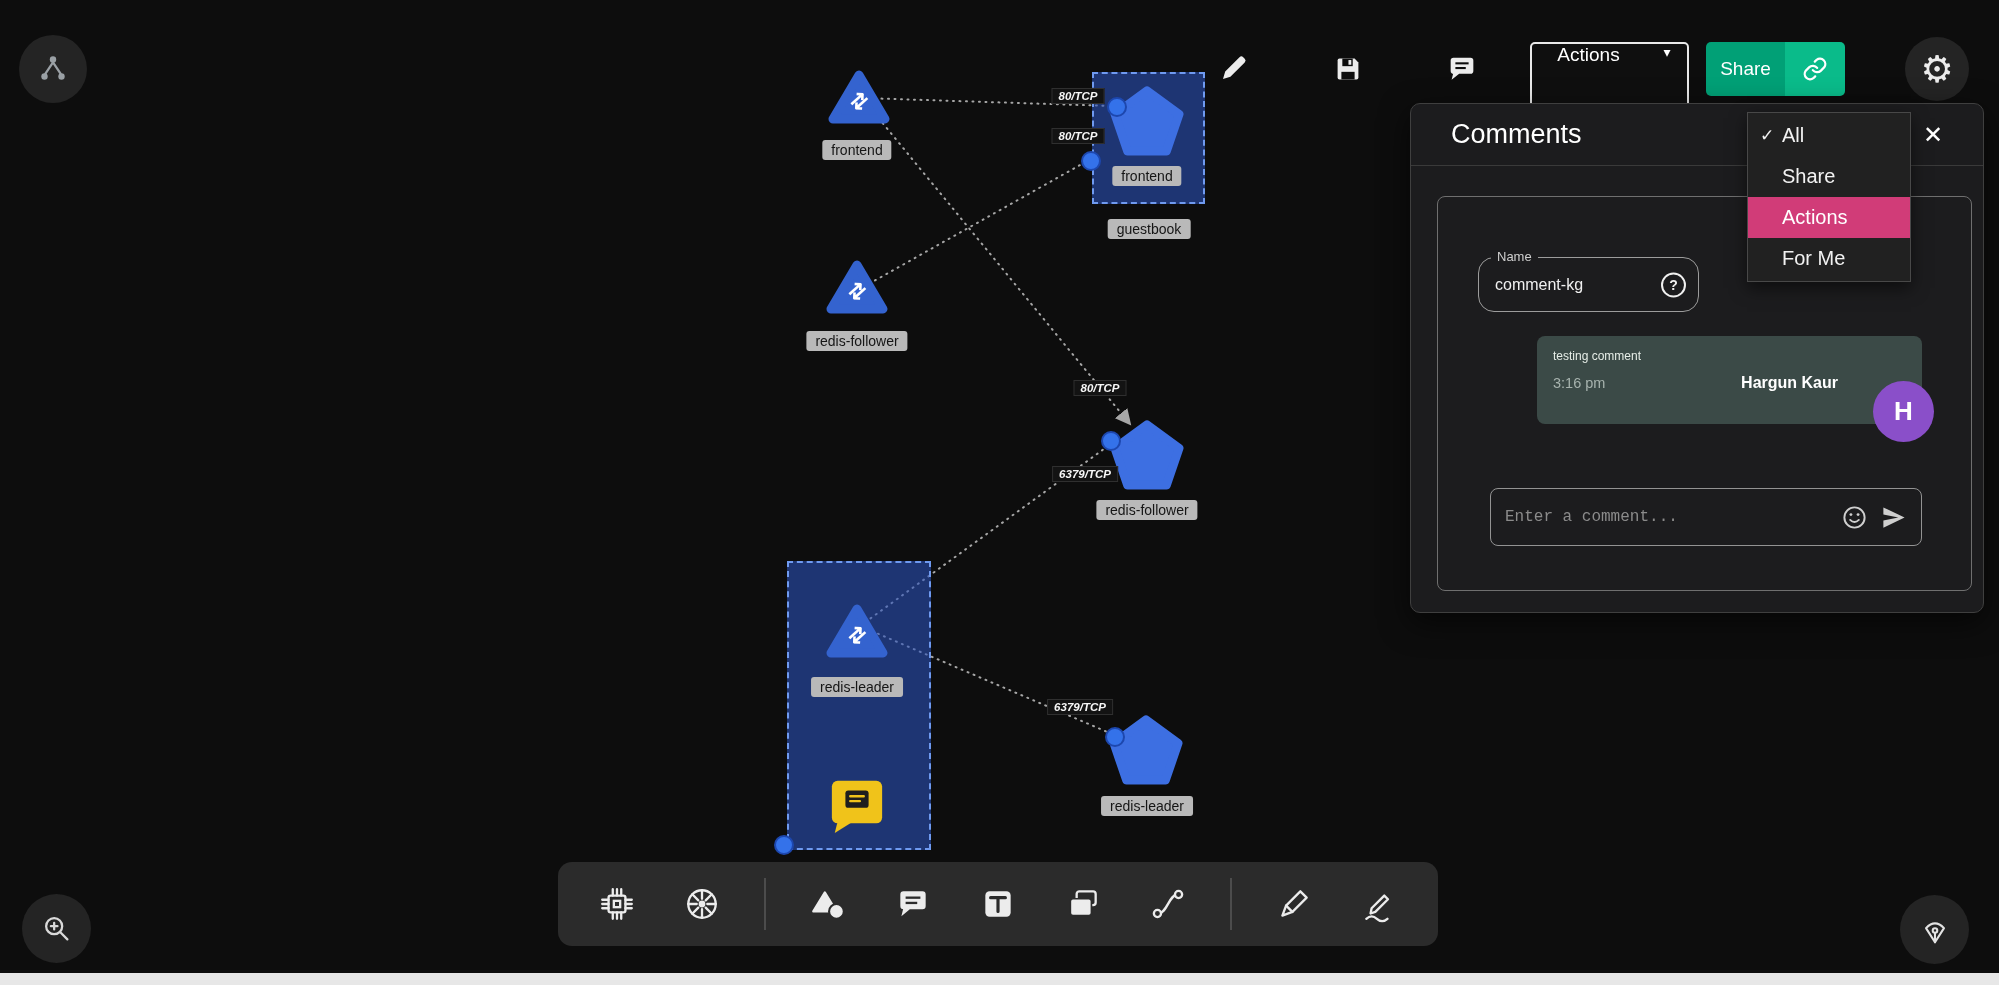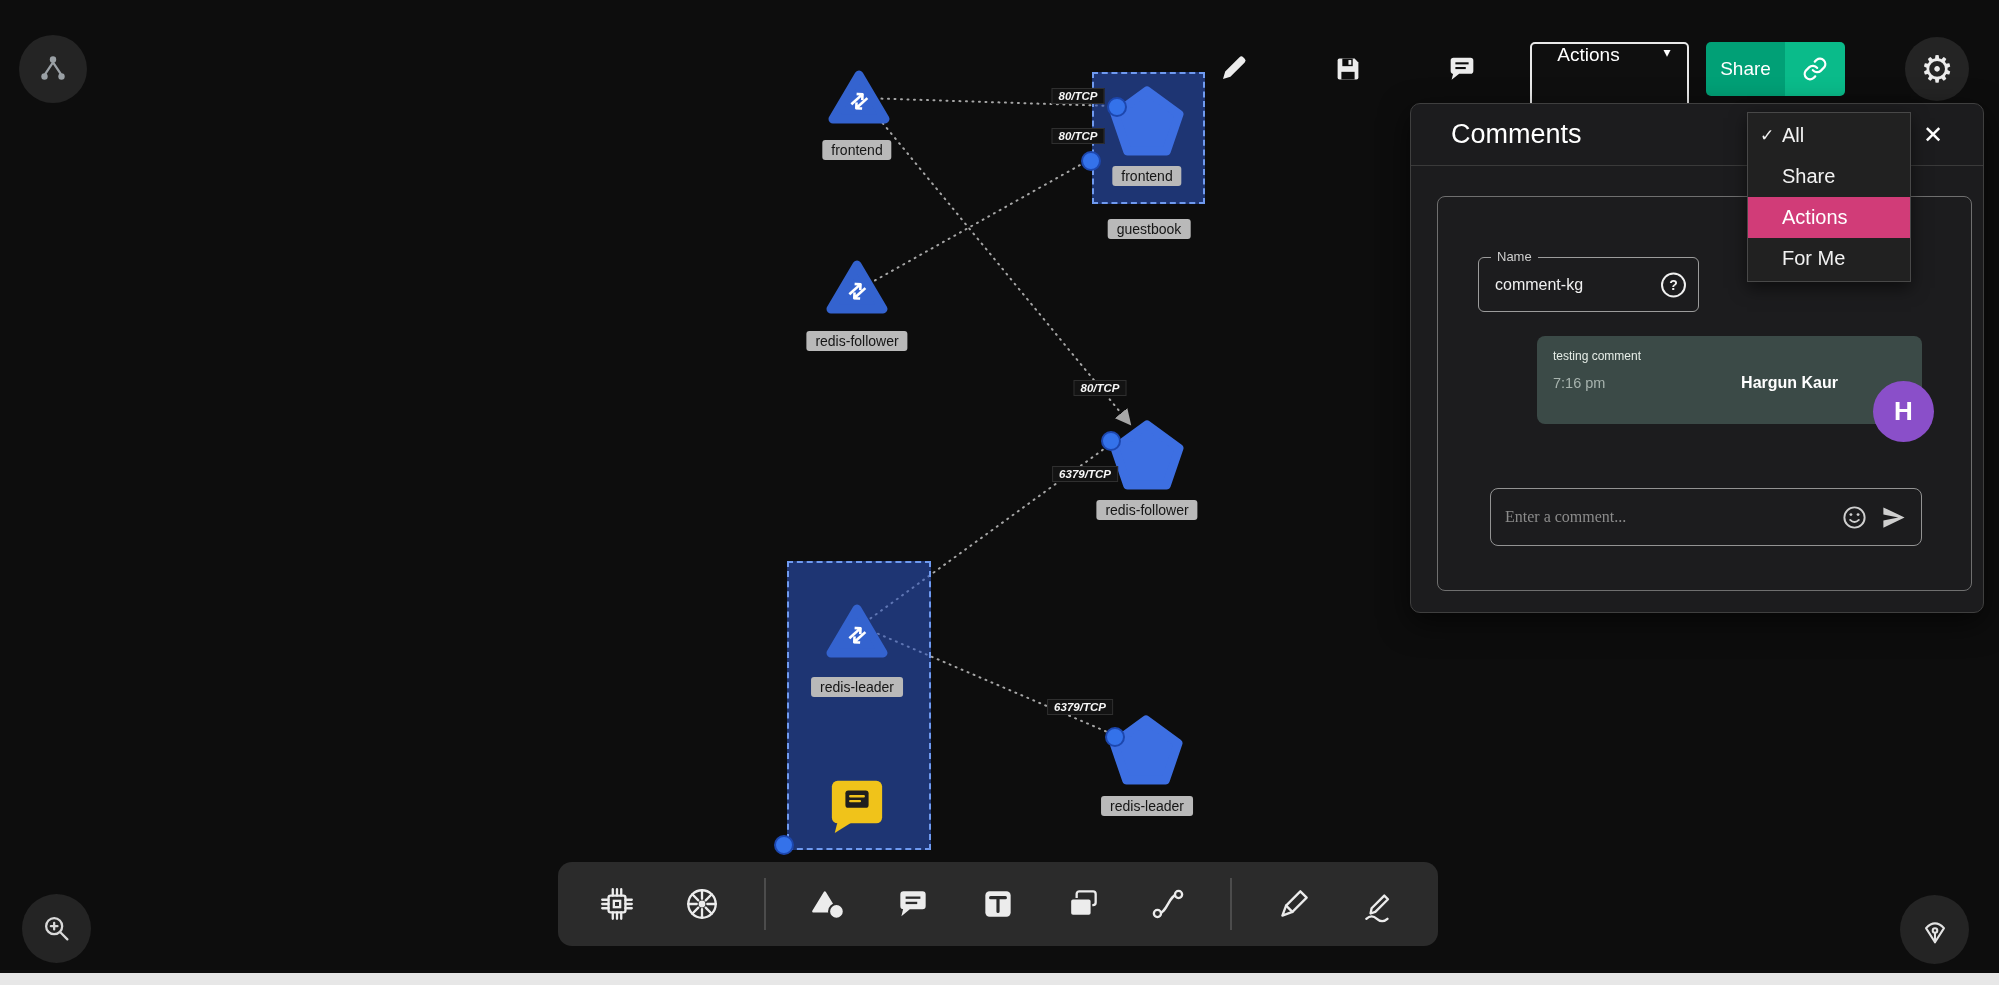--- a/index.html
+++ b/index.html
@@ -31,32 +31,32 @@
   .share{position:absolute;left:1706px;top:42px;width:139px;height:54px;border-radius:5px;overflow:hidden;display:flex;z-index:10;cursor:pointer}
   .share-label{flex:1;background:#01a076;color:#fff;font-size:19px;display:flex;align-items:center;justify-content:center}
   .share-iconwrap{width:60px;background:#0abb8a;display:flex;align-items:center;justify-content:center}
 
   
   .panel{position:absolute;left:1410px;top:103px;width:574px;height:510px;background:#1c1c1e;border:1px solid #3f3f3f;border-radius:10px;box-shadow:0 10px 30px rgba(0,0,0,.6);z-index:15}
   .panel-head{height:62px;display:flex;align-items:center;padding:0 40px;border-bottom:1px solid #3a3a3a}
   .panel-title{color:#fff;font-size:27px;font-weight:400;flex:1}
   .close{background:none;border:none;color:#fff;font-size:24px;cursor:pointer}
   .panel-inner{position:absolute;left:26px;top:92px;width:535px;height:395px;border:1px solid #6f6f6f;border-radius:8px}
-  .field{position:absolute;left:40px;top:60px;width:221px;height:55px;border:1px solid #9c9c9c;border-radius:6px;cursor:text}
+  .field{position:absolute;left:40px;top:60px;width:221px;height:55px;border:1px solid #9c9c9c;border-radius:16px;cursor:text}
   .field-label{position:absolute;top:-9px;left:12px;background:#1c1c1e;padding:0 6px;color:#cfcfcf;font-size:13px}
   .field-value{position:absolute;left:16px;top:50%;transform:translateY(-50%);color:#f0f0f0;font-size:16px}
   .help{position:absolute;right:12px;top:50%;transform:translateY(-50%);width:25px;height:25px;border:2px solid #f0f0f0;border-radius:50%;display:flex;align-items:center;justify-content:center;color:#f0f0f0;font-size:14px;font-weight:bold;cursor:pointer}
   .ccard{position:absolute;left:99px;top:139px;width:385px;height:88px;background:#3b4a47;border-radius:8px;padding:13px 16px}
   .cmsg{color:#e6ede7;font-size:12px}
   .cmeta{display:flex;align-items:center;margin-top:11px;padding-right:68px}
   .ctime{color:#a7b3ae;font-size:14.5px;flex:1}
   .cauthor{color:#fff;font-size:16px;font-weight:bold}
   .avatar{position:absolute;right:-12px;bottom:-18px;width:61px;height:61px;border-radius:50%;background:#8a4fc9;color:#fff;font-size:26px;font-weight:bold;display:flex;align-items:center;justify-content:center}
   .composer{position:absolute;left:52px;top:291px;width:432px;height:58px;border:1px solid #939393;border-radius:8px;display:flex;align-items:center;padding:0 14px;gap:12px}
-  .cinput{flex:1;min-width:0;background:none;border:none;outline:none;color:#e8e8e8;font-size:16px;font-family:Liberation Serif, serif}
+  .cinput{flex:1;min-width:0;background:none;border:none;outline:none;color:#e8e8e8;font-size:16px;font-family:Liberation Mono, monospace}
   .cinput::placeholder{color:#8b8b8b}
   .iconbtn-sm{background:none;border:none;display:flex;cursor:pointer;padding:0}
 
   
   .menu{position:absolute;left:1747px;top:112px;width:164px;background:#212121;border:1px solid #484848;box-shadow:0 6px 16px rgba(0,0,0,.55);z-index:30;padding:2px 0}
   .mi{height:41px;display:flex;align-items:center;padding:0 12px;color:#f2f2f2;font-size:20px;cursor:pointer}
   .mi .chk{width:22px;font-size:17px}
   .mi.selected{background:#d13c78;color:#fff}
 
   
@@ -210,21 +210,21 @@
     </div>
     <div class="panel-inner">
       <div class="field">
         <span class="field-label">Name</span>
         <span class="field-value">comment-kg</span>
         <span class="help">?</span>
       </div>
       <div class="ccard">
         <div class="cmsg">testing comment</div>
         <div class="cmeta">
-          <span class="ctime">7:16 pm</span>
+          <span class="ctime">3:16 pm</span>
           <span class="cauthor">Hargun Kaur</span>
         </div>
         <div class="avatar">H</div>
       </div>
       <div class="composer">
         <input class="cinput" placeholder="Enter a comment..." style="">
         <button class="iconbtn-sm">
           <svg viewBox="0 0 28 28" width="27" height="27">
             <g stroke="#cfcfcf" stroke-width="2" fill="none" stroke-linecap="round">
               <circle cx="14" cy="14" r="10.5"></circle>

